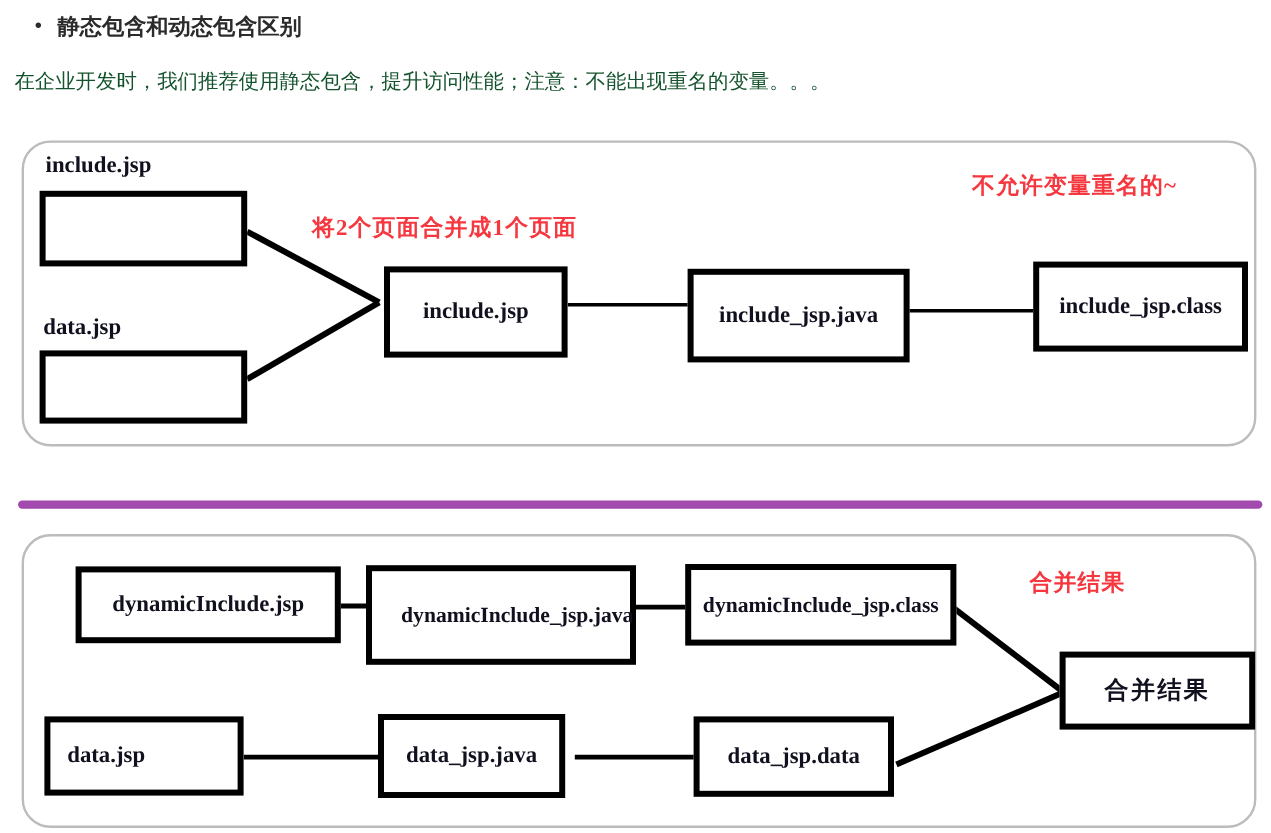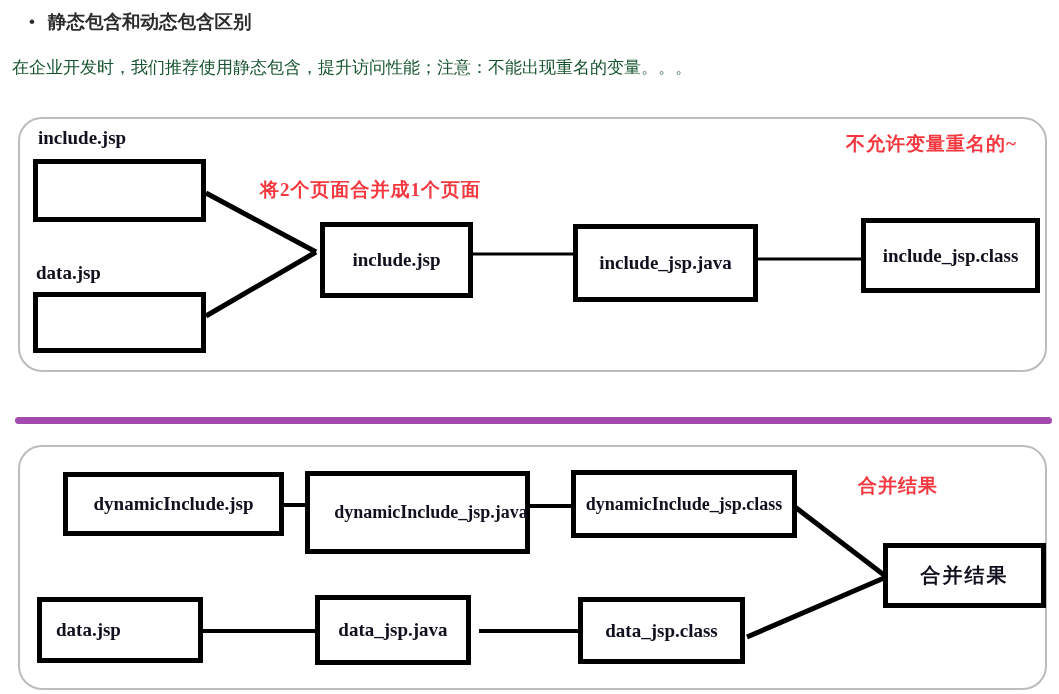--- a/index.html
+++ b/index.html
@@ -95,21 +95,21 @@
     <div class="file-label" style="left:18px; top:8px;">include.jsp</div>
 
     <div class="nodebox" style="left:13px; top:40px; width:173px; height:63px;"></div>
 
     <div class="file-label" style="left:16px; top:143px;">data.jsp</div>
 
     <div class="nodebox" style="left:13px; top:173px; width:173px; height:61px;"></div>
 
     <div class="annotation" style="left:240px; top:58px;">将2个页面合并成1个页面</div>
 
-    <div class="annotation" style="left:790px; top:12px;margin-left:36px;">不允许变量重名的~</div>
+    <div class="annotation" style="left:790px; top:23px;">不允许变量重名的~</div>
 
     <div class="nodebox" style="left:300px; top:103px; width:153px; height:76px;">include.jsp</div>
 
     <div class="nodebox" style="left:841px; top:99px; width:179px; height:75px;">include_jsp.class</div>
 
     <div class="nodebox" style="left:553px; top:105px; width:185px; height:78px;">include_jsp.java</div>
   </div>
 
   <div class="divider"></div>
 
@@ -131,16 +131,16 @@
     <div class="nodebox small-font" style="left:551px; top:23px; width:226px; height:68px;">dynamicInclude_jsp.class</div>
 
     <div class="annotation" style="left:838px; top:26px;">合并结果</div>
 
     <div class="nodebox" style="left:863px; top:96px; width:163px; height:65px; font-size:20px; letter-spacing:2px;">合并结果</div>
 
     <div class="nodebox align-left" style="left:17px; top:150px; width:166px; height:66px;">data.jsp</div>
 
     <div class="nodebox" style="left:295px; top:148px; width:156px; height:70px;">data_jsp.java</div>
 
-    <div class="nodebox" style="left:558px; top:150px; width:167px; height:67px;">data_jsp.class</div>
+    <div class="nodebox" style="left:558px; top:150px; width:167px; height:67px;">data_jsp.data</div>
   </div>
 
 </div>
 
 </body></html>

